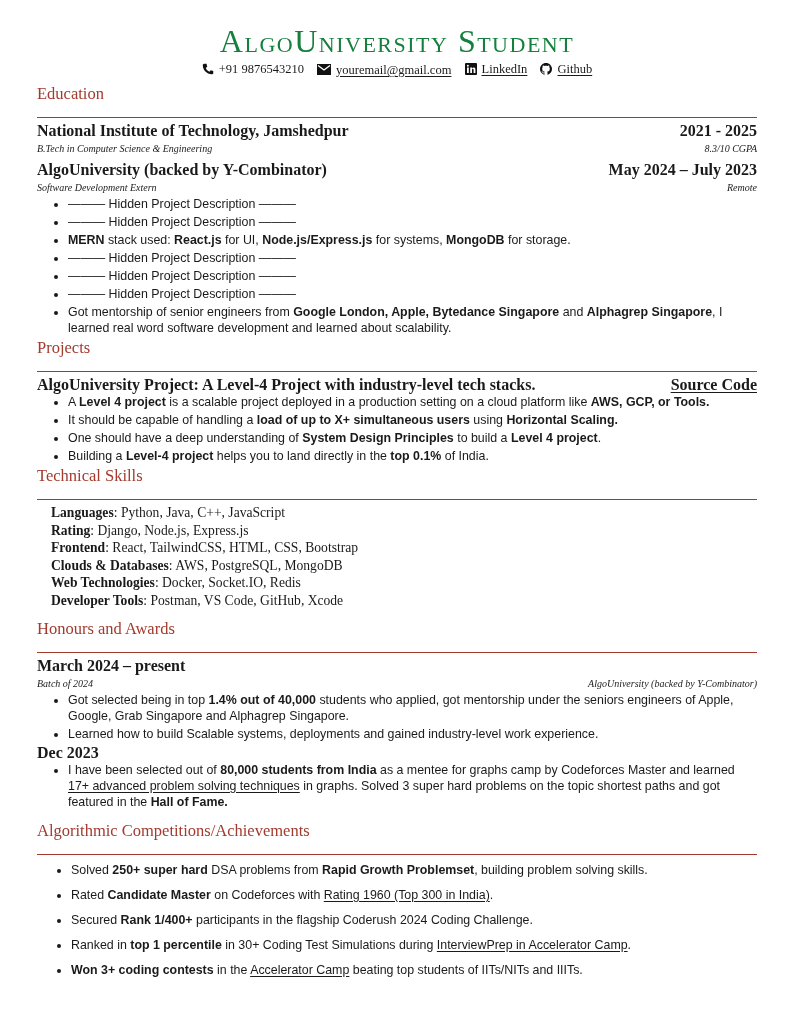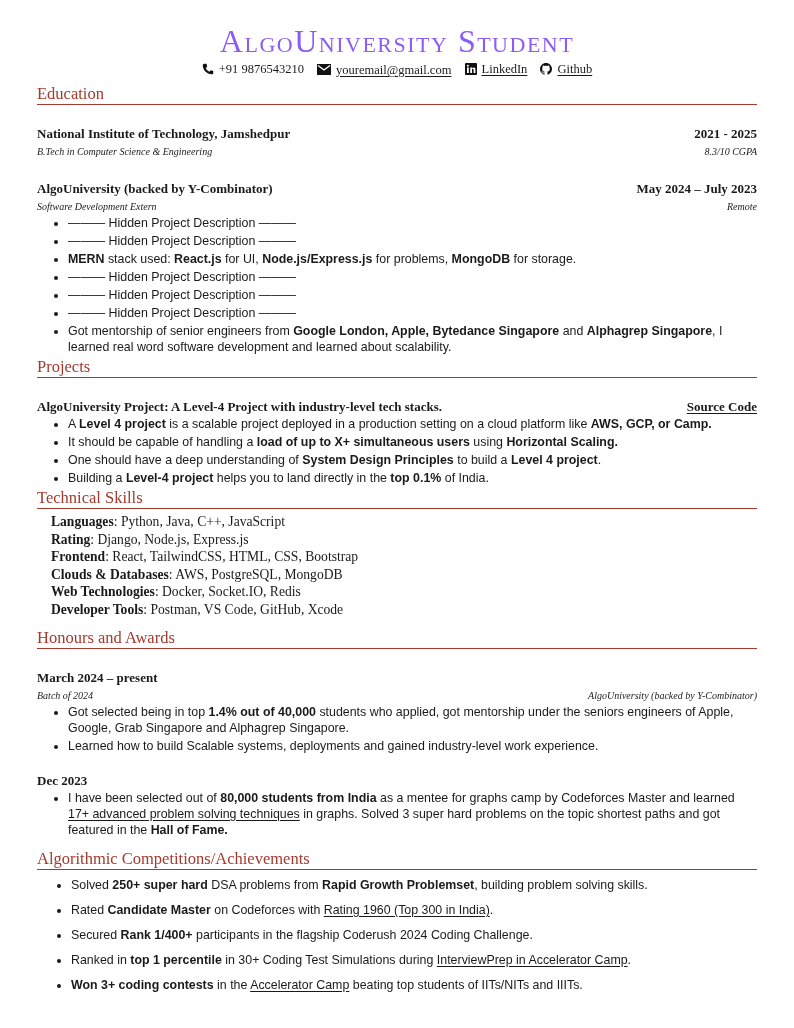--- a/index.html
+++ b/index.html
@@ -7,33 +7,33 @@
     width: 794px; height: 1028px; overflow: hidden;
     font-family: "DejaVu Serif", "Liberation Serif", serif;
     color: #1a1a1a;
     font-size: 12.2px;
     position: relative;
   }
   .page { position: absolute; left: 37px; top: 22px; width: 720px; }
   .name {
     text-align: center; font-family: "Liberation Serif", serif;
     font-size: 32px; letter-spacing: 1.5px; line-height: 38px; margin: 0;
-    font-variant: small-caps; font-weight: normal; color: #8b5cf6;
+    font-variant: small-caps; font-weight: normal; color: #15803d;
   }
   .contacts { text-align: center; font-size: 12.5px; margin-top: 1px; line-height: 16px; font-family: "Liberation Serif", serif; }
   .contacts .c { display: inline-flex; align-items: center; margin: 0 5px; }
   .contacts .c svg { margin-right: 5px; }
   .u { text-decoration: underline; text-underline-offset: 2px; }
   .section { margin-top: 6px; }
   .sec-title {
     color: #a23a2e; font-family: "Liberation Serif", serif; font-size: 16.5px;
-    line-height: 18px; padding-bottom: 1px; border-bottom: 1px solid #a23a2e; margin: 0 0 4px 0; font-weight: normal;
+    line-height: 18px; padding-bottom: 14px; border-bottom: 1px solid #a23a2e; margin: 0 0 4px 0; font-weight: normal;
   }
   .row { display: flex; justify-content: space-between; align-items: baseline; font-family: "Liberation Serif", serif; }
-  .row .b { font-weight: bold; font-size: 13px; line-height: 18px; margin-top: 16px; }
+  .row .b { font-weight: bold; font-size: 16px; line-height: 18px; }
   .row .i { font-style: italic; font-size: 10px; line-height: 17px; }
   ul { margin: 0; padding-left: 31px; font-family: Liberation Sans, sans-serif; font-size: 12.4px; }
   ul li { line-height: 16px; margin-bottom: 2px; }
   ul.spaced li { margin-bottom: 9px; }
   b { font-weight: bold; }
   .skills { padding-left: 14px; font-family: "Liberation Serif", serif; font-size: 13.6px; line-height: 17.6px; }
   .link-ul { text-decoration: underline; text-underline-offset: 2px; }
 </style>
 </head>
 <body>
@@ -88,36 +88,36 @@
         <span class="b">AlgoUniversity (backed by Y-Combinator)</span>
         <span class="b" style="font-weight:bold">May 2024 – July 2023</span>
       </div>
     <div class="row">
         <span class="i">Software Development Extern</span>
         <span class="i">Remote</span>
       </div>
     <ul>
       <li>——— Hidden Project Description ———</li>
       <li>——— Hidden Project Description ———</li>
-      <li><b>MERN</b><span> stack used: </span><b>React.js</b><span> for UI, </span><b>Node.js/Express.js</b><span> for problems, </span><b>MongoDB</b><span> for storage.</span></li>
+      <li><b>MERN</b><span> stack used: </span><b>React.js</b><span> for UI, </span><b>Node.js/Express.js</b><span> for systems, </span><b>MongoDB</b><span> for storage.</span></li>
       <li>——— Hidden Project Description ———</li>
       <li>——— Hidden Project Description ———</li>
       <li>——— Hidden Project Description ———</li>
       <li><span>Got mentorship of senior engineers from </span><b>Google London, Apple, Bytedance Singapore</b><span> and </span><b>Alphagrep Singapore</b><span>, I learned real word software development and learned about scalability.</span></li>
     </ul>
   </div>
 
   <div class="section" style="margin-top:3px">
     <h2 class="sec-title">Projects</h2>
     <div class="row">
         <span class="b">AlgoUniversity Project: A Level-4 Project with industry-level tech stacks.</span>
         <span class="b link-ul">Source Code</span>
       </div>
     <ul>
-      <li><span>A </span><b>Level 4 project</b><span> is a scalable project deployed in a production setting on a cloud platform like </span><b>AWS, GCP, or Camp.</b></li>
+      <li><span>A </span><b>Level 4 project</b><span> is a scalable project deployed in a production setting on a cloud platform like </span><b>AWS, GCP, or Tools.</b></li>
       <li><span>It should be capable of handling a </span><b>load of up to X+ simultaneous users</b><span> using </span><b>Horizontal Scaling.</b></li>
       <li><span>One should have a deep understanding of </span><b>System Design Principles</b><span> to build a </span><b>Level 4 project</b><span>.</span></li>
       <li><span>Building a </span><b>Level-4 project</b><span> helps you to land directly in the </span><b>top 0.1%</b><span> of India.</span></li>
     </ul>
   </div>
 
   <div class="section" style="margin-top:3px">
     <h2 class="sec-title">Technical Skills</h2>
     <div class="skills">
       <div><b>Languages</b><span>: Python, Java, C++, JavaScript</span></div>

